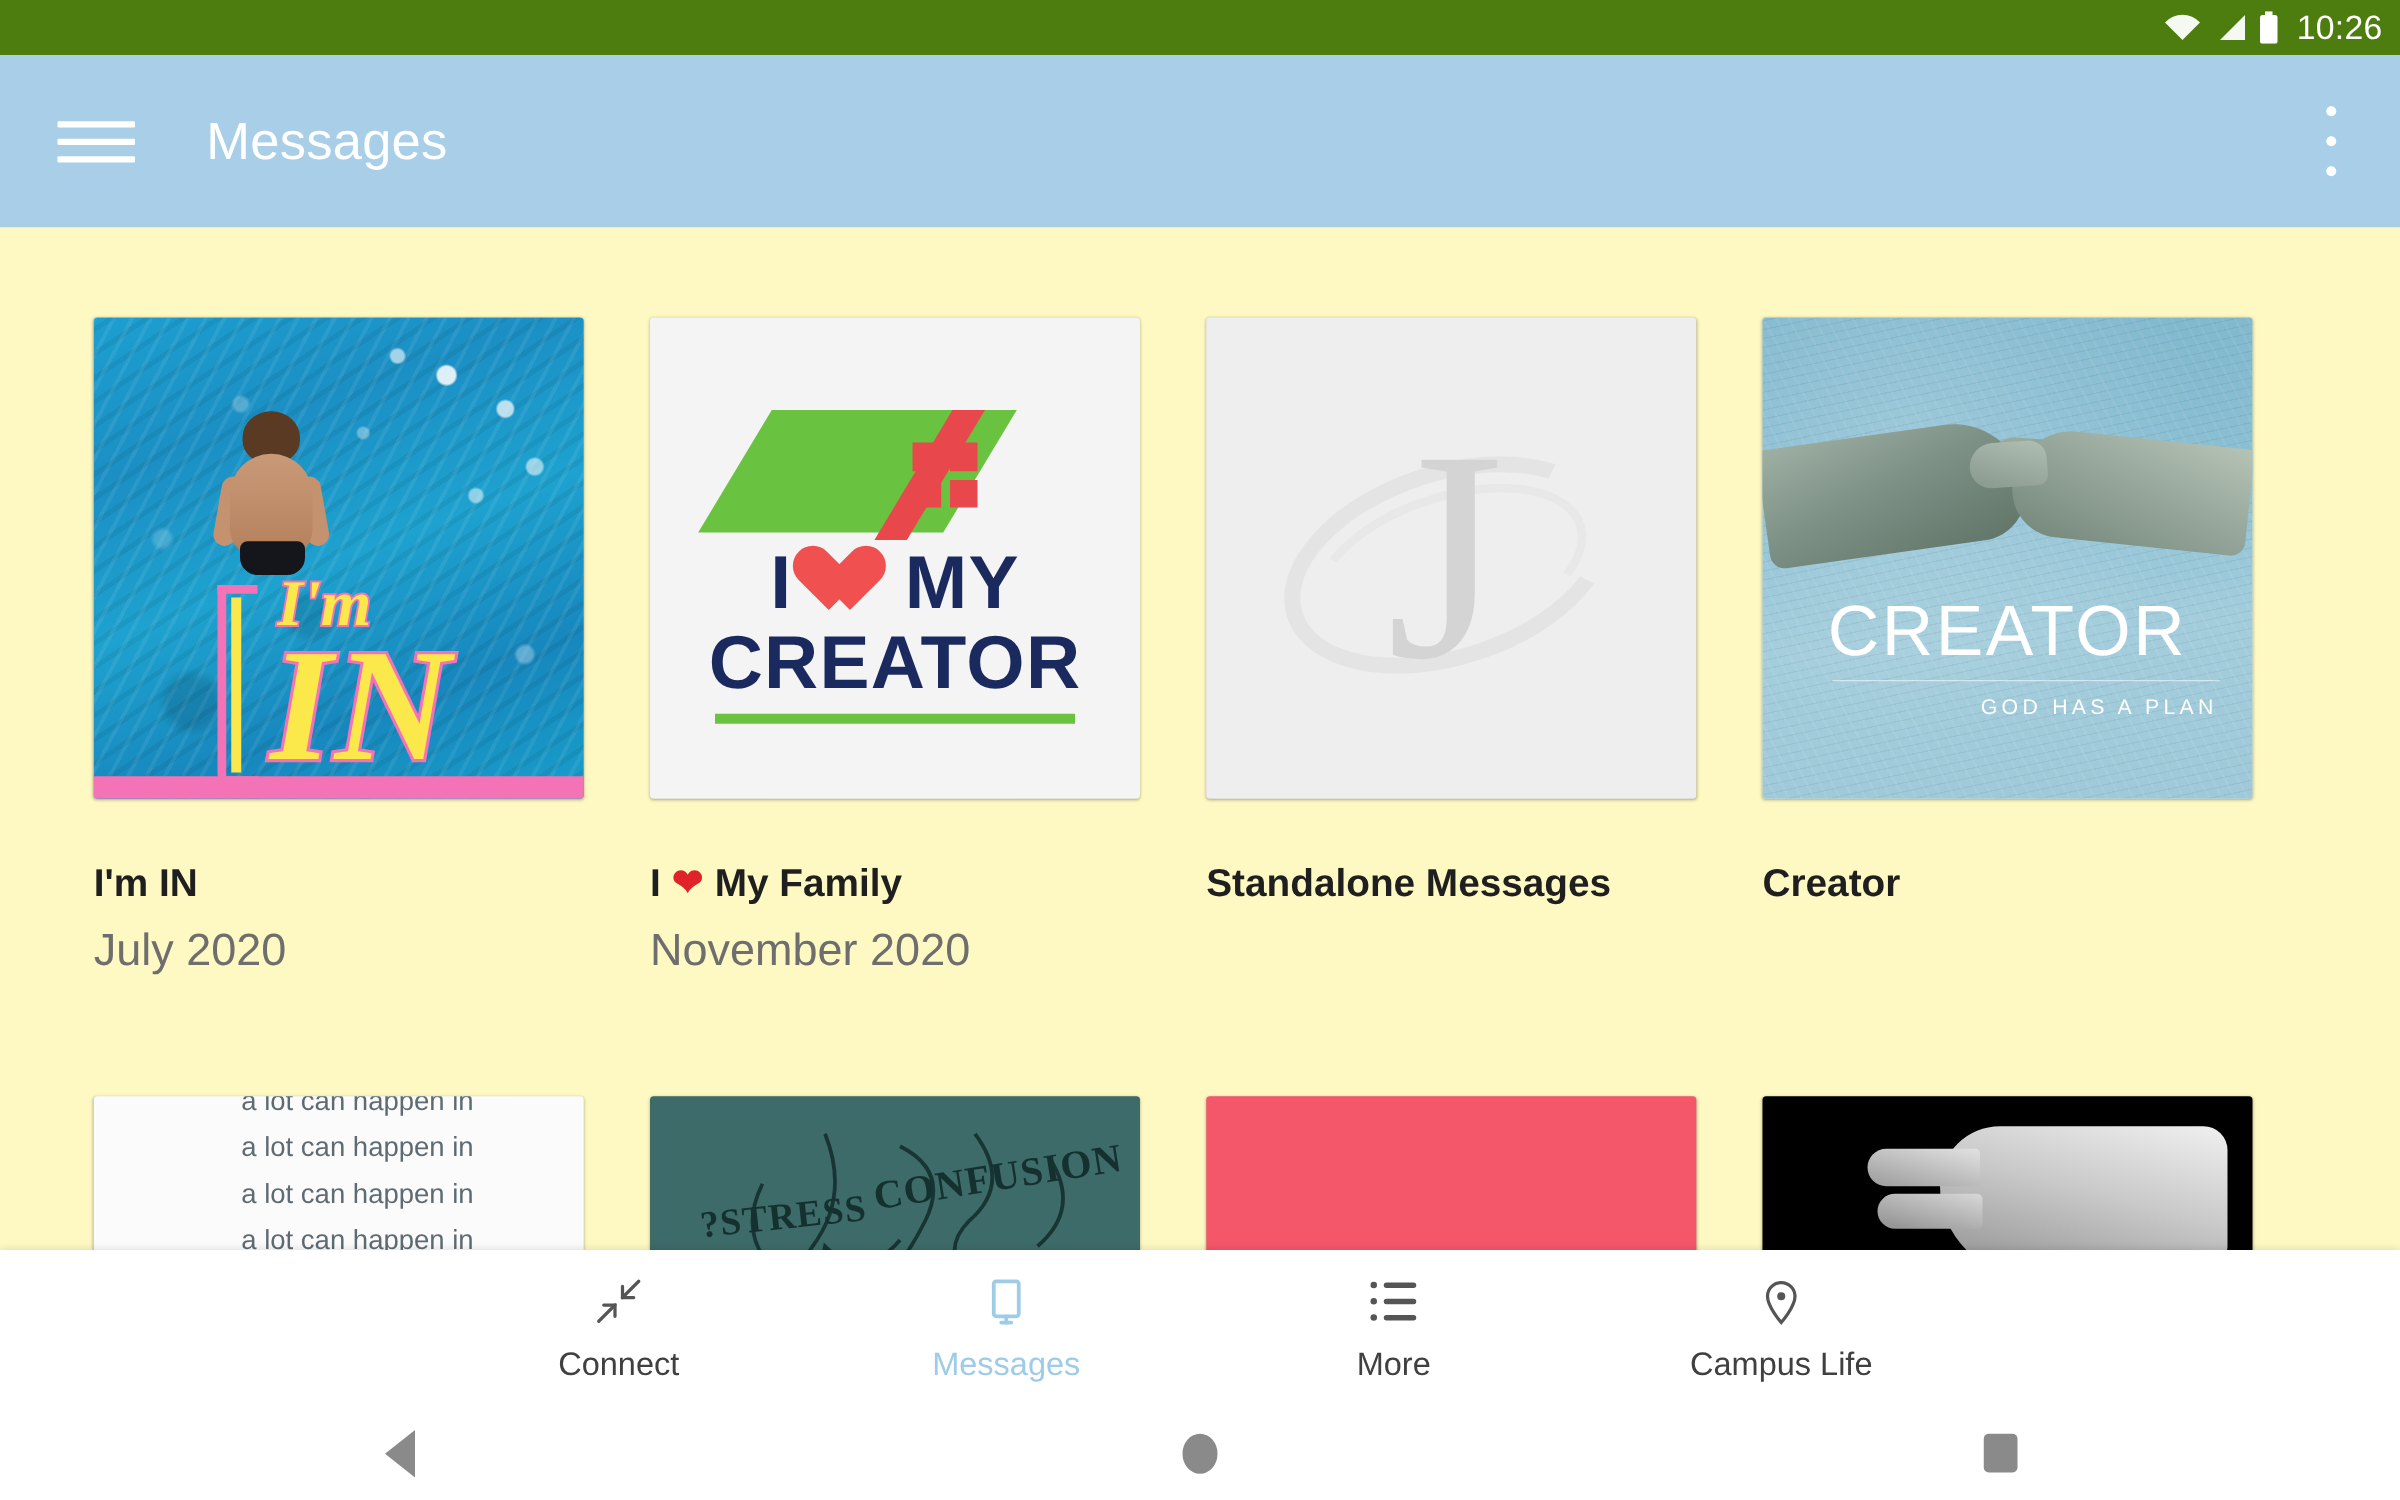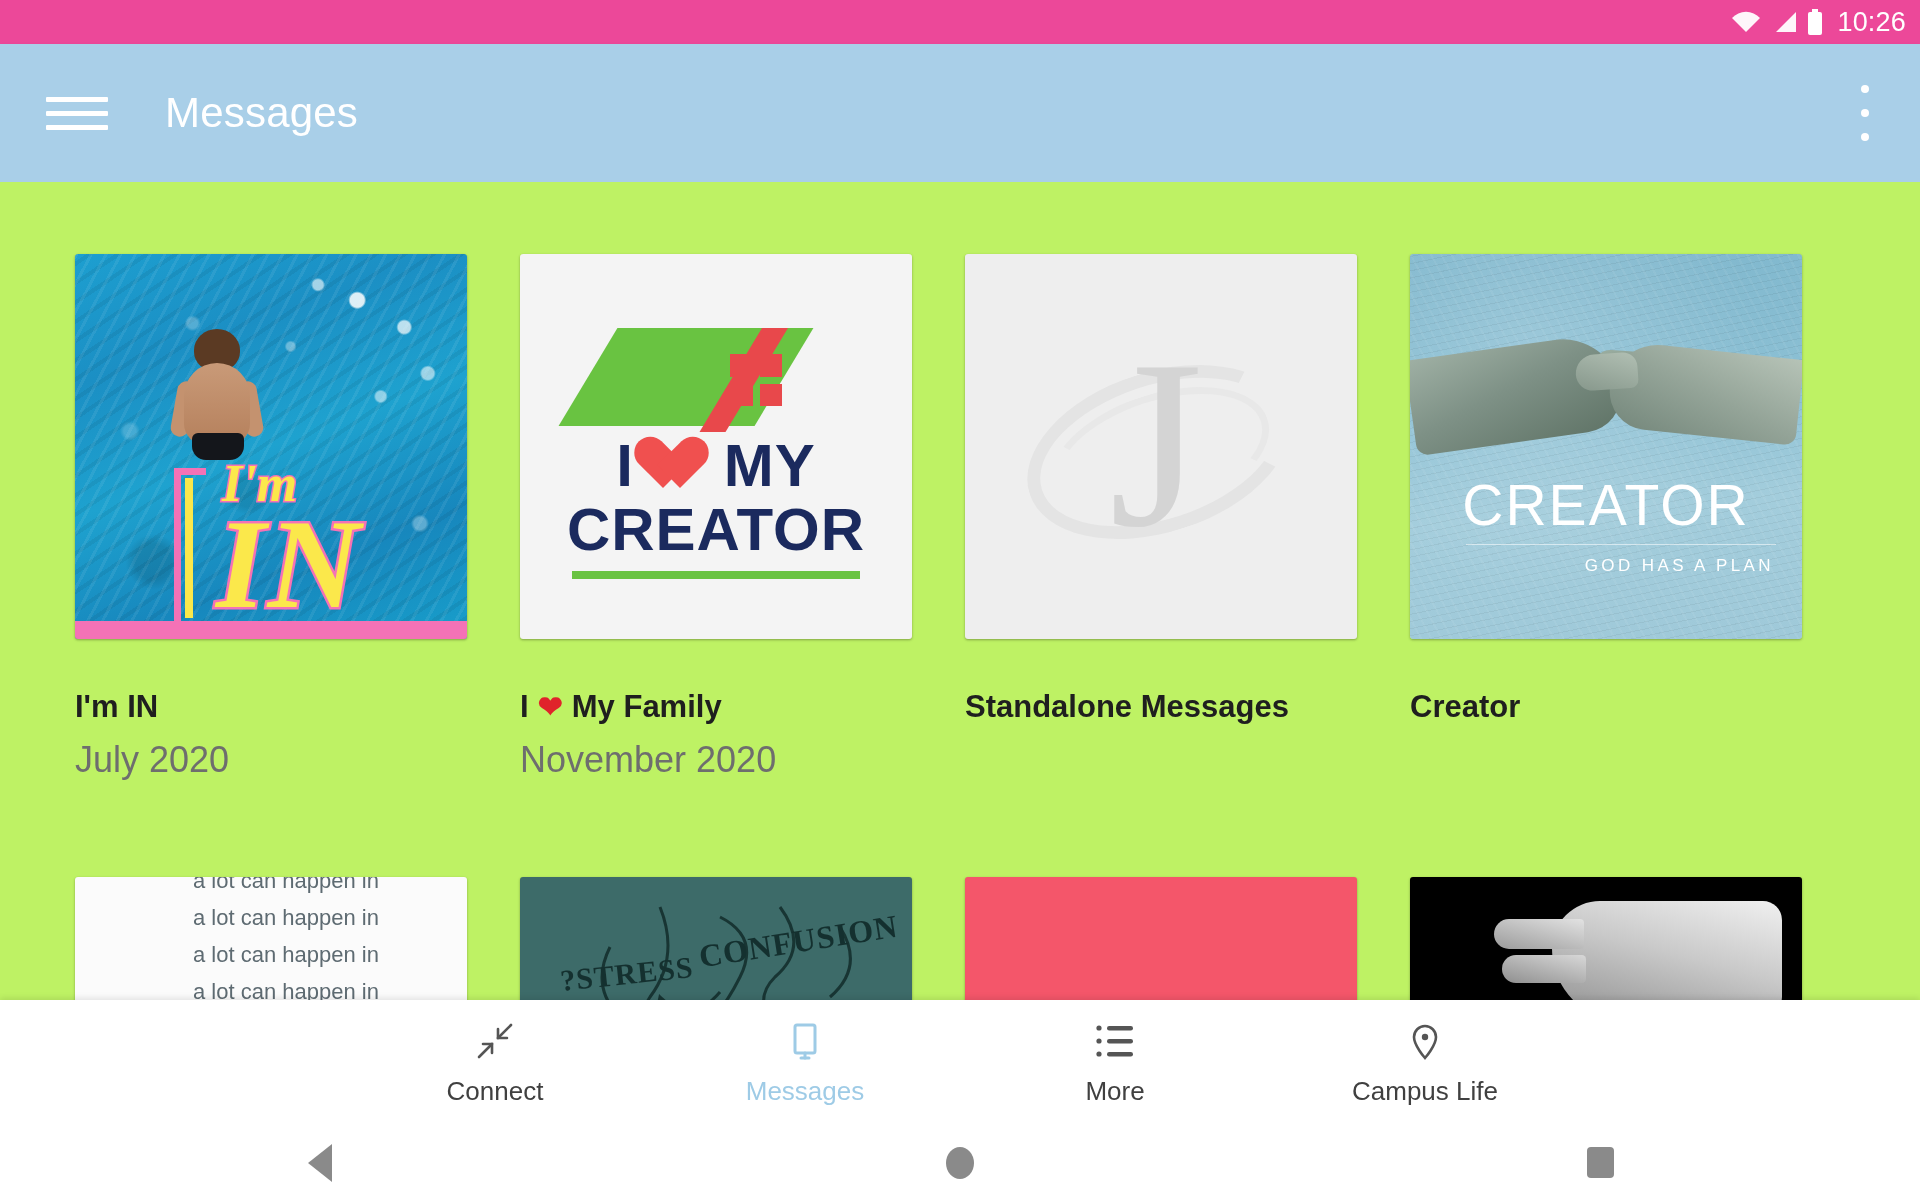--- a/index.html
+++ b/index.html
@@ -7,21 +7,21 @@
     width: 1920px; height: 1200px;
     overflow: hidden;
     background: #ffffff;
     font-family: "Liberation Sans", sans-serif;
   }
 
   
   .status-bar {
     position: absolute; top: 0; left: 0;
     width: 1920px; height: 44px;
-    background: #ec4899;
+    background: #4d7c0f;
     display: flex; align-items: center; justify-content: flex-end;
     padding-right: 14px;
     gap: 10px;
   }
   .status-icon { display: flex; align-items: center; }
   .status-time {
     color: #ffffff; font-size: 27px; letter-spacing: 0.2px;
     font-family: "Liberation Sans", sans-serif;
     margin-left: 4px; line-height: 1;
   }
@@ -51,21 +51,21 @@
     width: 14px; height: 56px;
     display: flex; flex-direction: column; justify-content: space-between;
     align-items: center; cursor: pointer;
   }
   .overflow-btn i { display:block; width: 8px; height: 8px; border-radius: 50%; background: #ffffff; }
 
   
   .content {
     position: absolute; top: 182px; left: 0;
     width: 1920px; height: 832px;
-    background: #bef264;
+    background: #fef9c3;
     overflow: hidden;
   }
   .grid {
     display: grid;
     grid-template-columns: repeat(4, 392px);
     column-gap: 53px;
     padding: 72px 0 0 75px;
   }
   .card { width: 392px; }
   .thumb {

